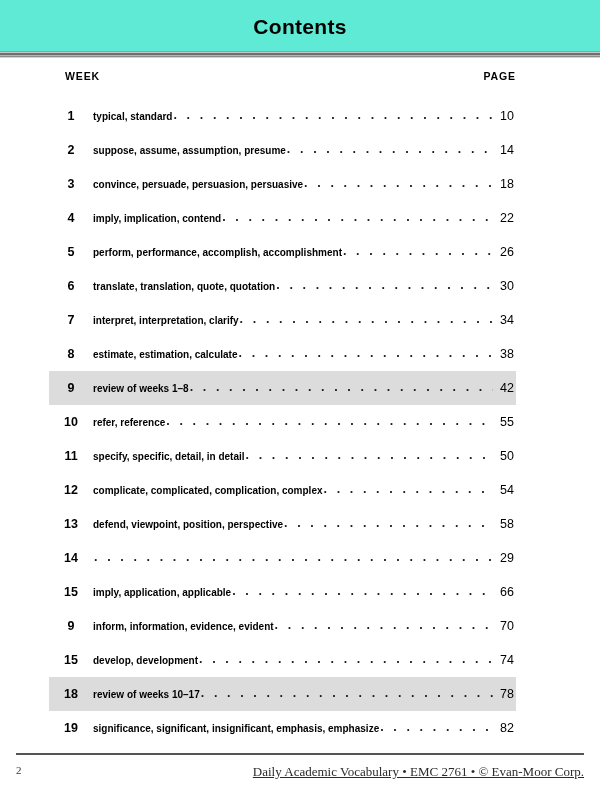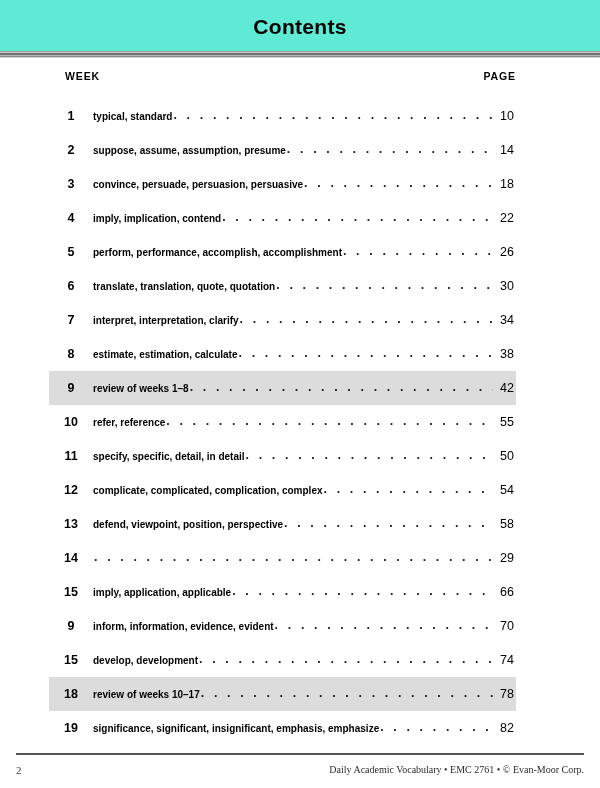--- a/index.html
+++ b/index.html
@@ -160,23 +160,24 @@
     top: 0;
     font-family: "Liberation Serif", serif;
     font-size: 11px;
     color: #3a3a3a;
   }
   .footer-credit {
     position: absolute;
     right: 0;
     top: 0;
     font-family: "Liberation Serif", serif;
-    font-size: 10px;
+    font-size: 13px;
     color: #2b2b2b;
     white-space: nowrap;
+    text-decoration: underline;
   }
 </style>
 </head>
 <body>
 
 <div class="header-band">
   <h1 class="page-title">Contents</h1>
 </div>
 <div class="header-rule">
   <div class="r1"></div>

